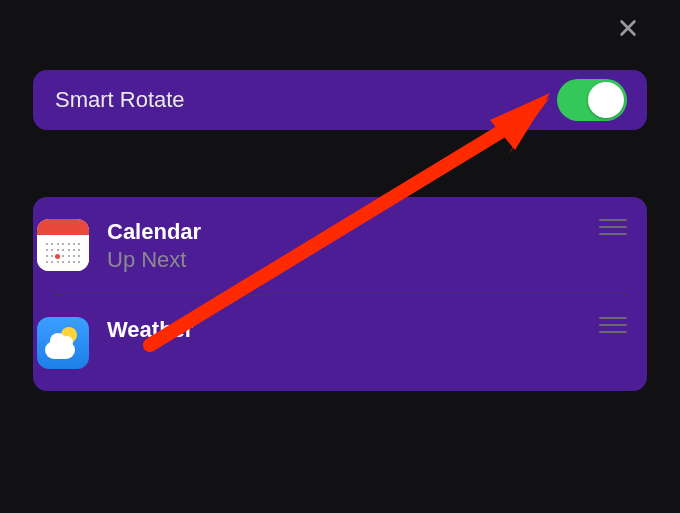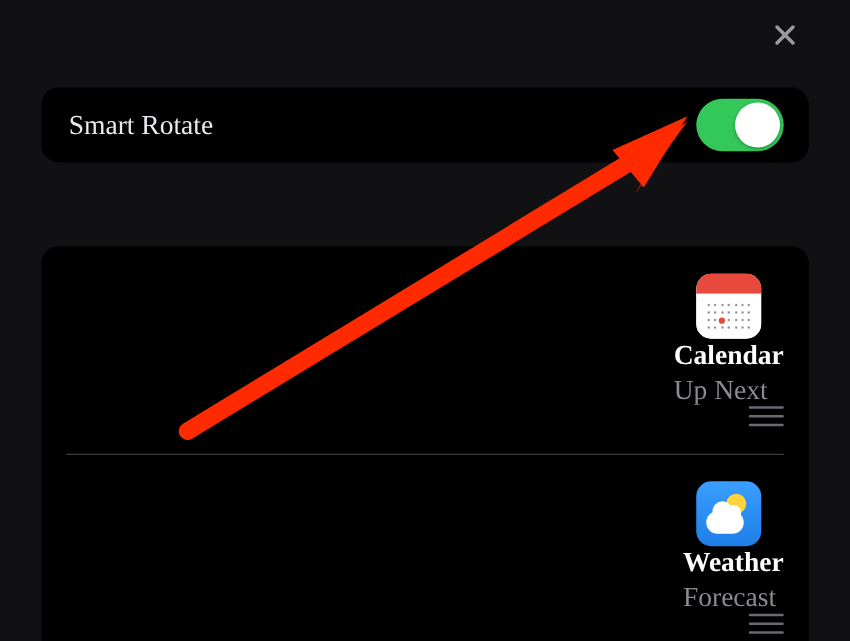--- a/index.html
+++ b/index.html
@@ -29,23 +29,22 @@
       color: #9a9aa0;
     }
     .close-btn svg {
       width: 22px;
       height: 22px;
     }
     .panel {
       position: absolute;
       left: 33px;
       right: 33px;
-      background: #000000;
+      background: #4c1d95;
       border-radius: 14px;
-      font-family: Liberation Serif, serif;
     }
     .panel-toggle {
       top: 70px;
       height: 60px;
       display: flex;
       align-items: center;
       justify-content: space-between;
       padding: 0 20px 0 22px;
     }
     .toggle-label {
@@ -70,24 +69,23 @@
       background: #fff;
       border-radius: 50%;
       box-shadow: 0 1px 3px rgba(0,0,0,0.3);
     }
     .panel-list {
       top: 197px;
       padding: 0;
     }
     .list-item {
       display: flex;
-      align-items: flex-end;
+      align-items: flex-start;
       padding: 22px 20px 22px 4px;
       position: relative;
-      flex-direction: column;
     }
     .list-item + .list-item::before {
       content: "";
       position: absolute;
       top: 0;
       left: 20px;
       right: 20px;
       height: 1px;
       background: #3c3c3e;
     }
@@ -289,21 +287,20 @@
     </div>
   </div>
 
   <div class="list-item">
     <div class="app-icon weather-icon">
       <div class="sun"></div>
       <div class="cloud"></div>
     </div>
     <div class="item-text">
       <div class="item-title">Weather</div>
-      <div class="item-subtitle">Forecast</div>
     </div>
     <div class="drag-handle">
       <div class="drag-line"></div>
       <div class="drag-line"></div>
       <div class="drag-line"></div>
     </div>
   </div>
 
 </div>
 

